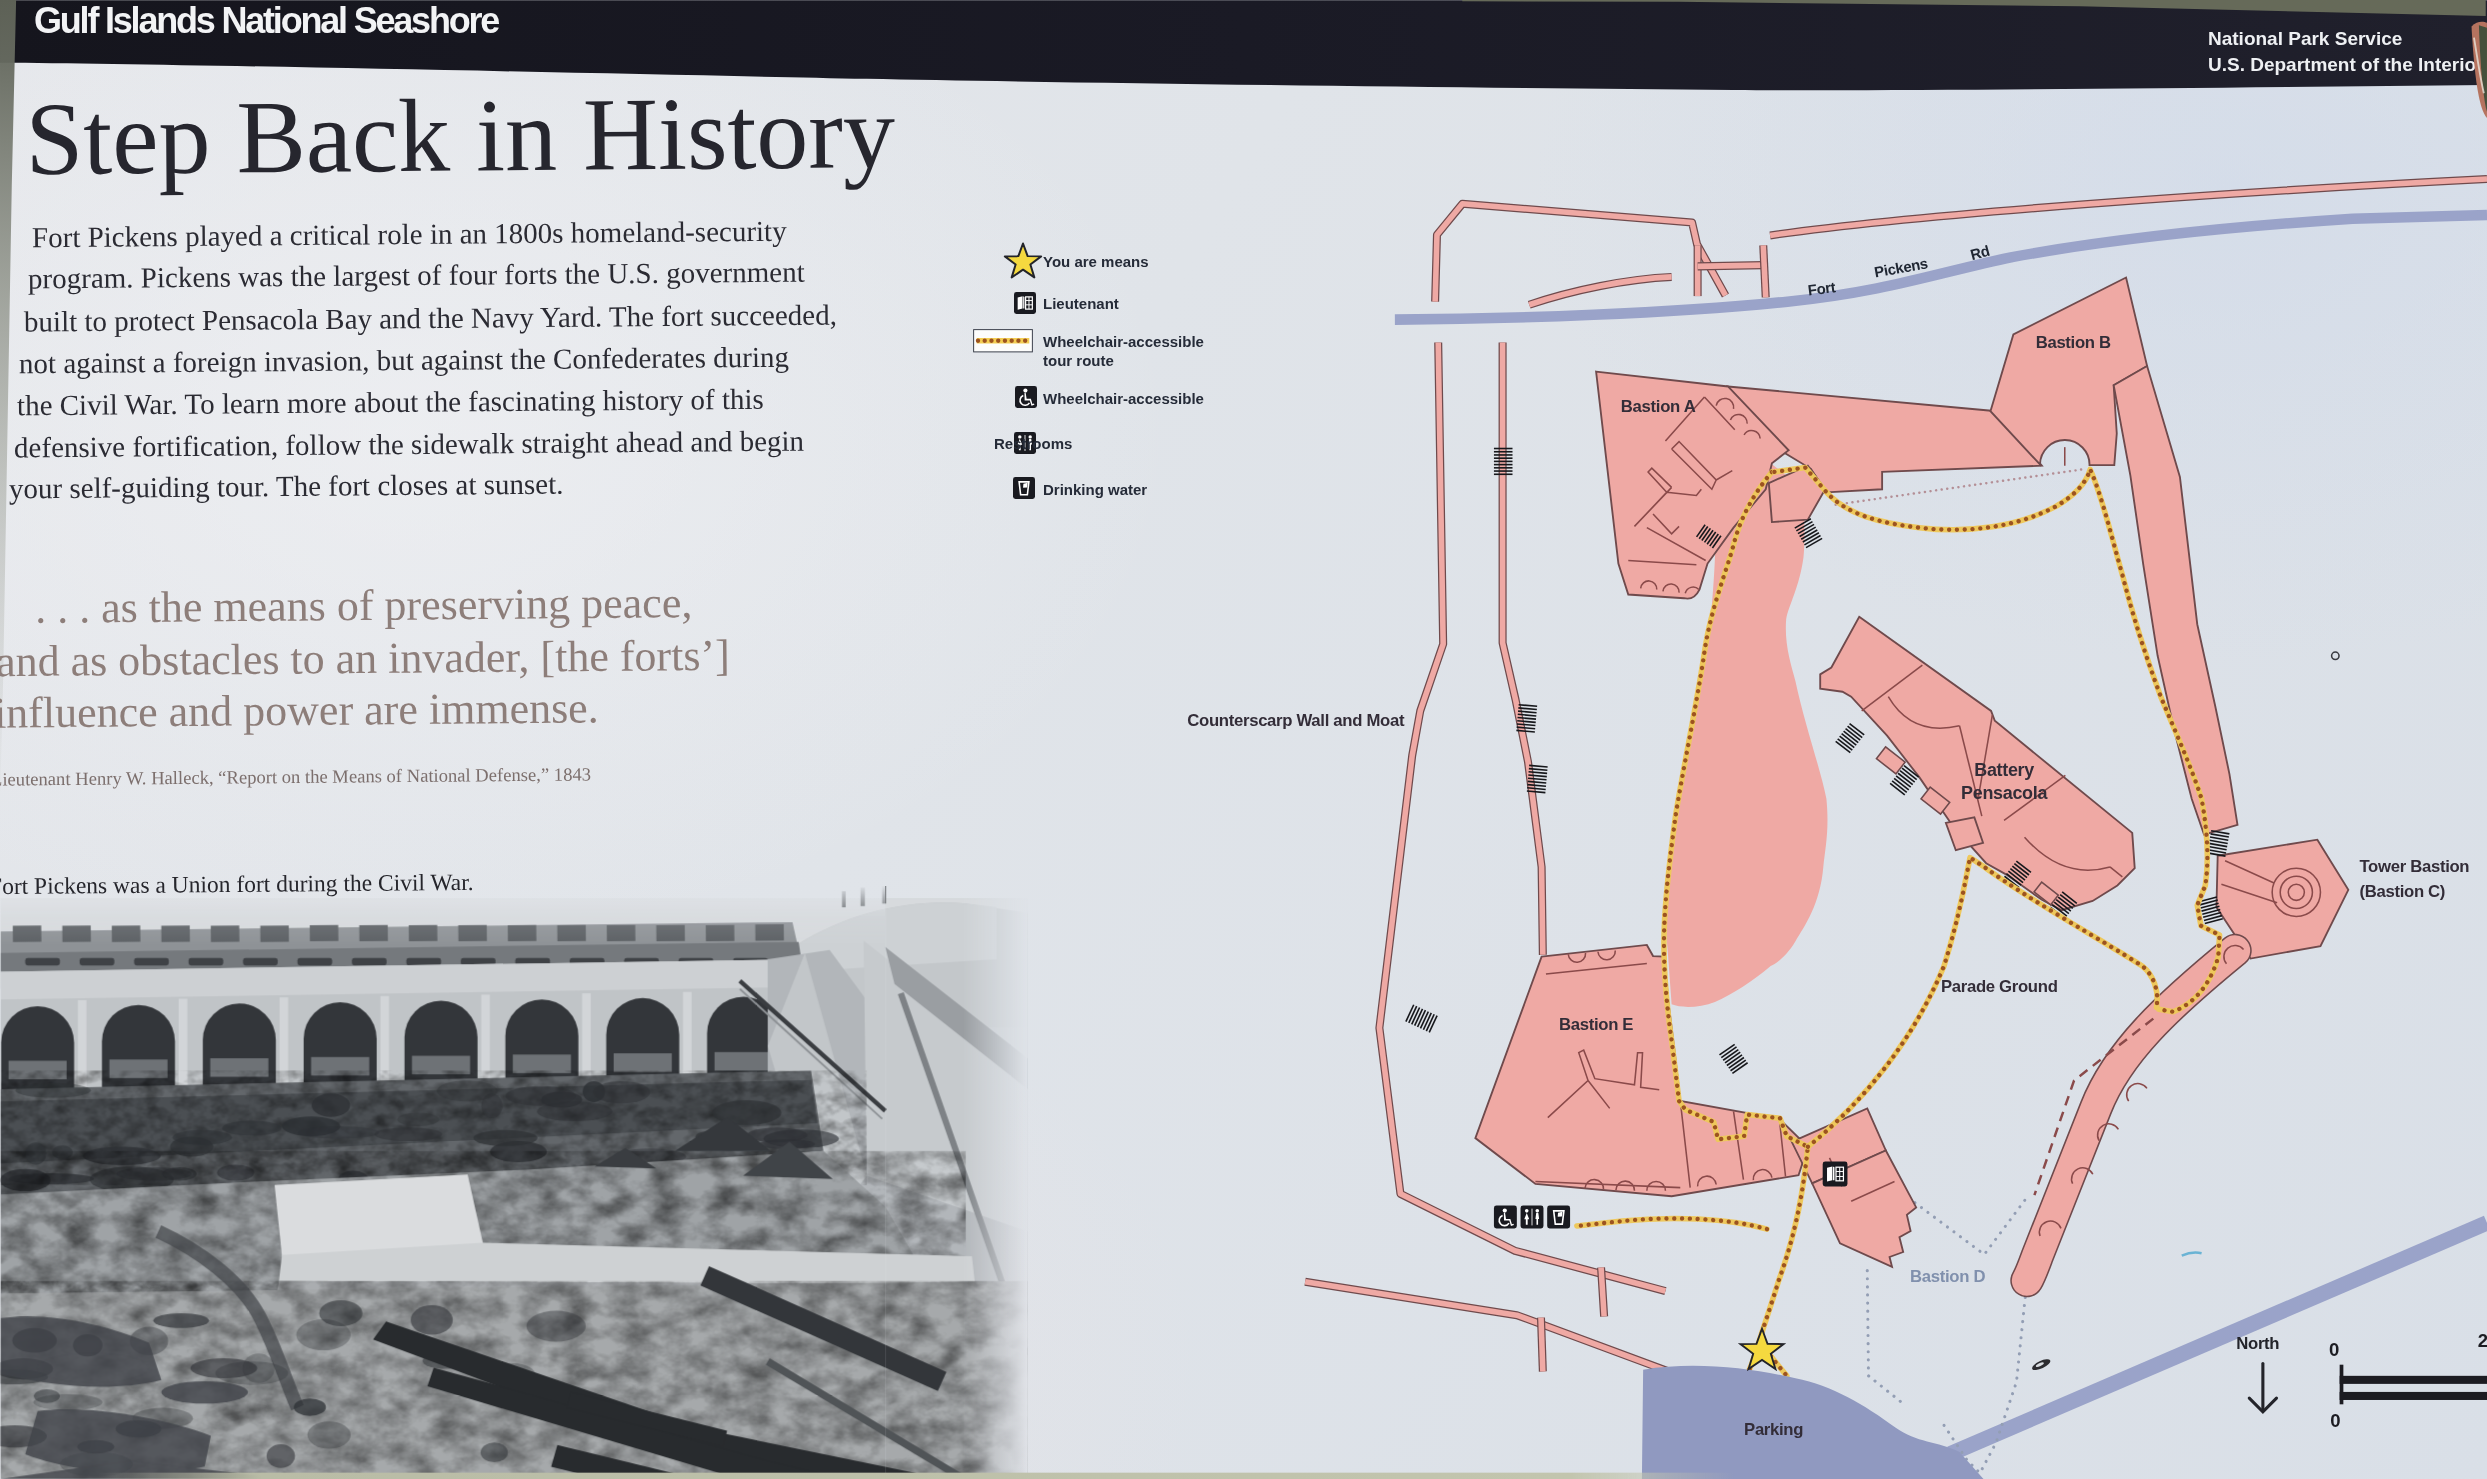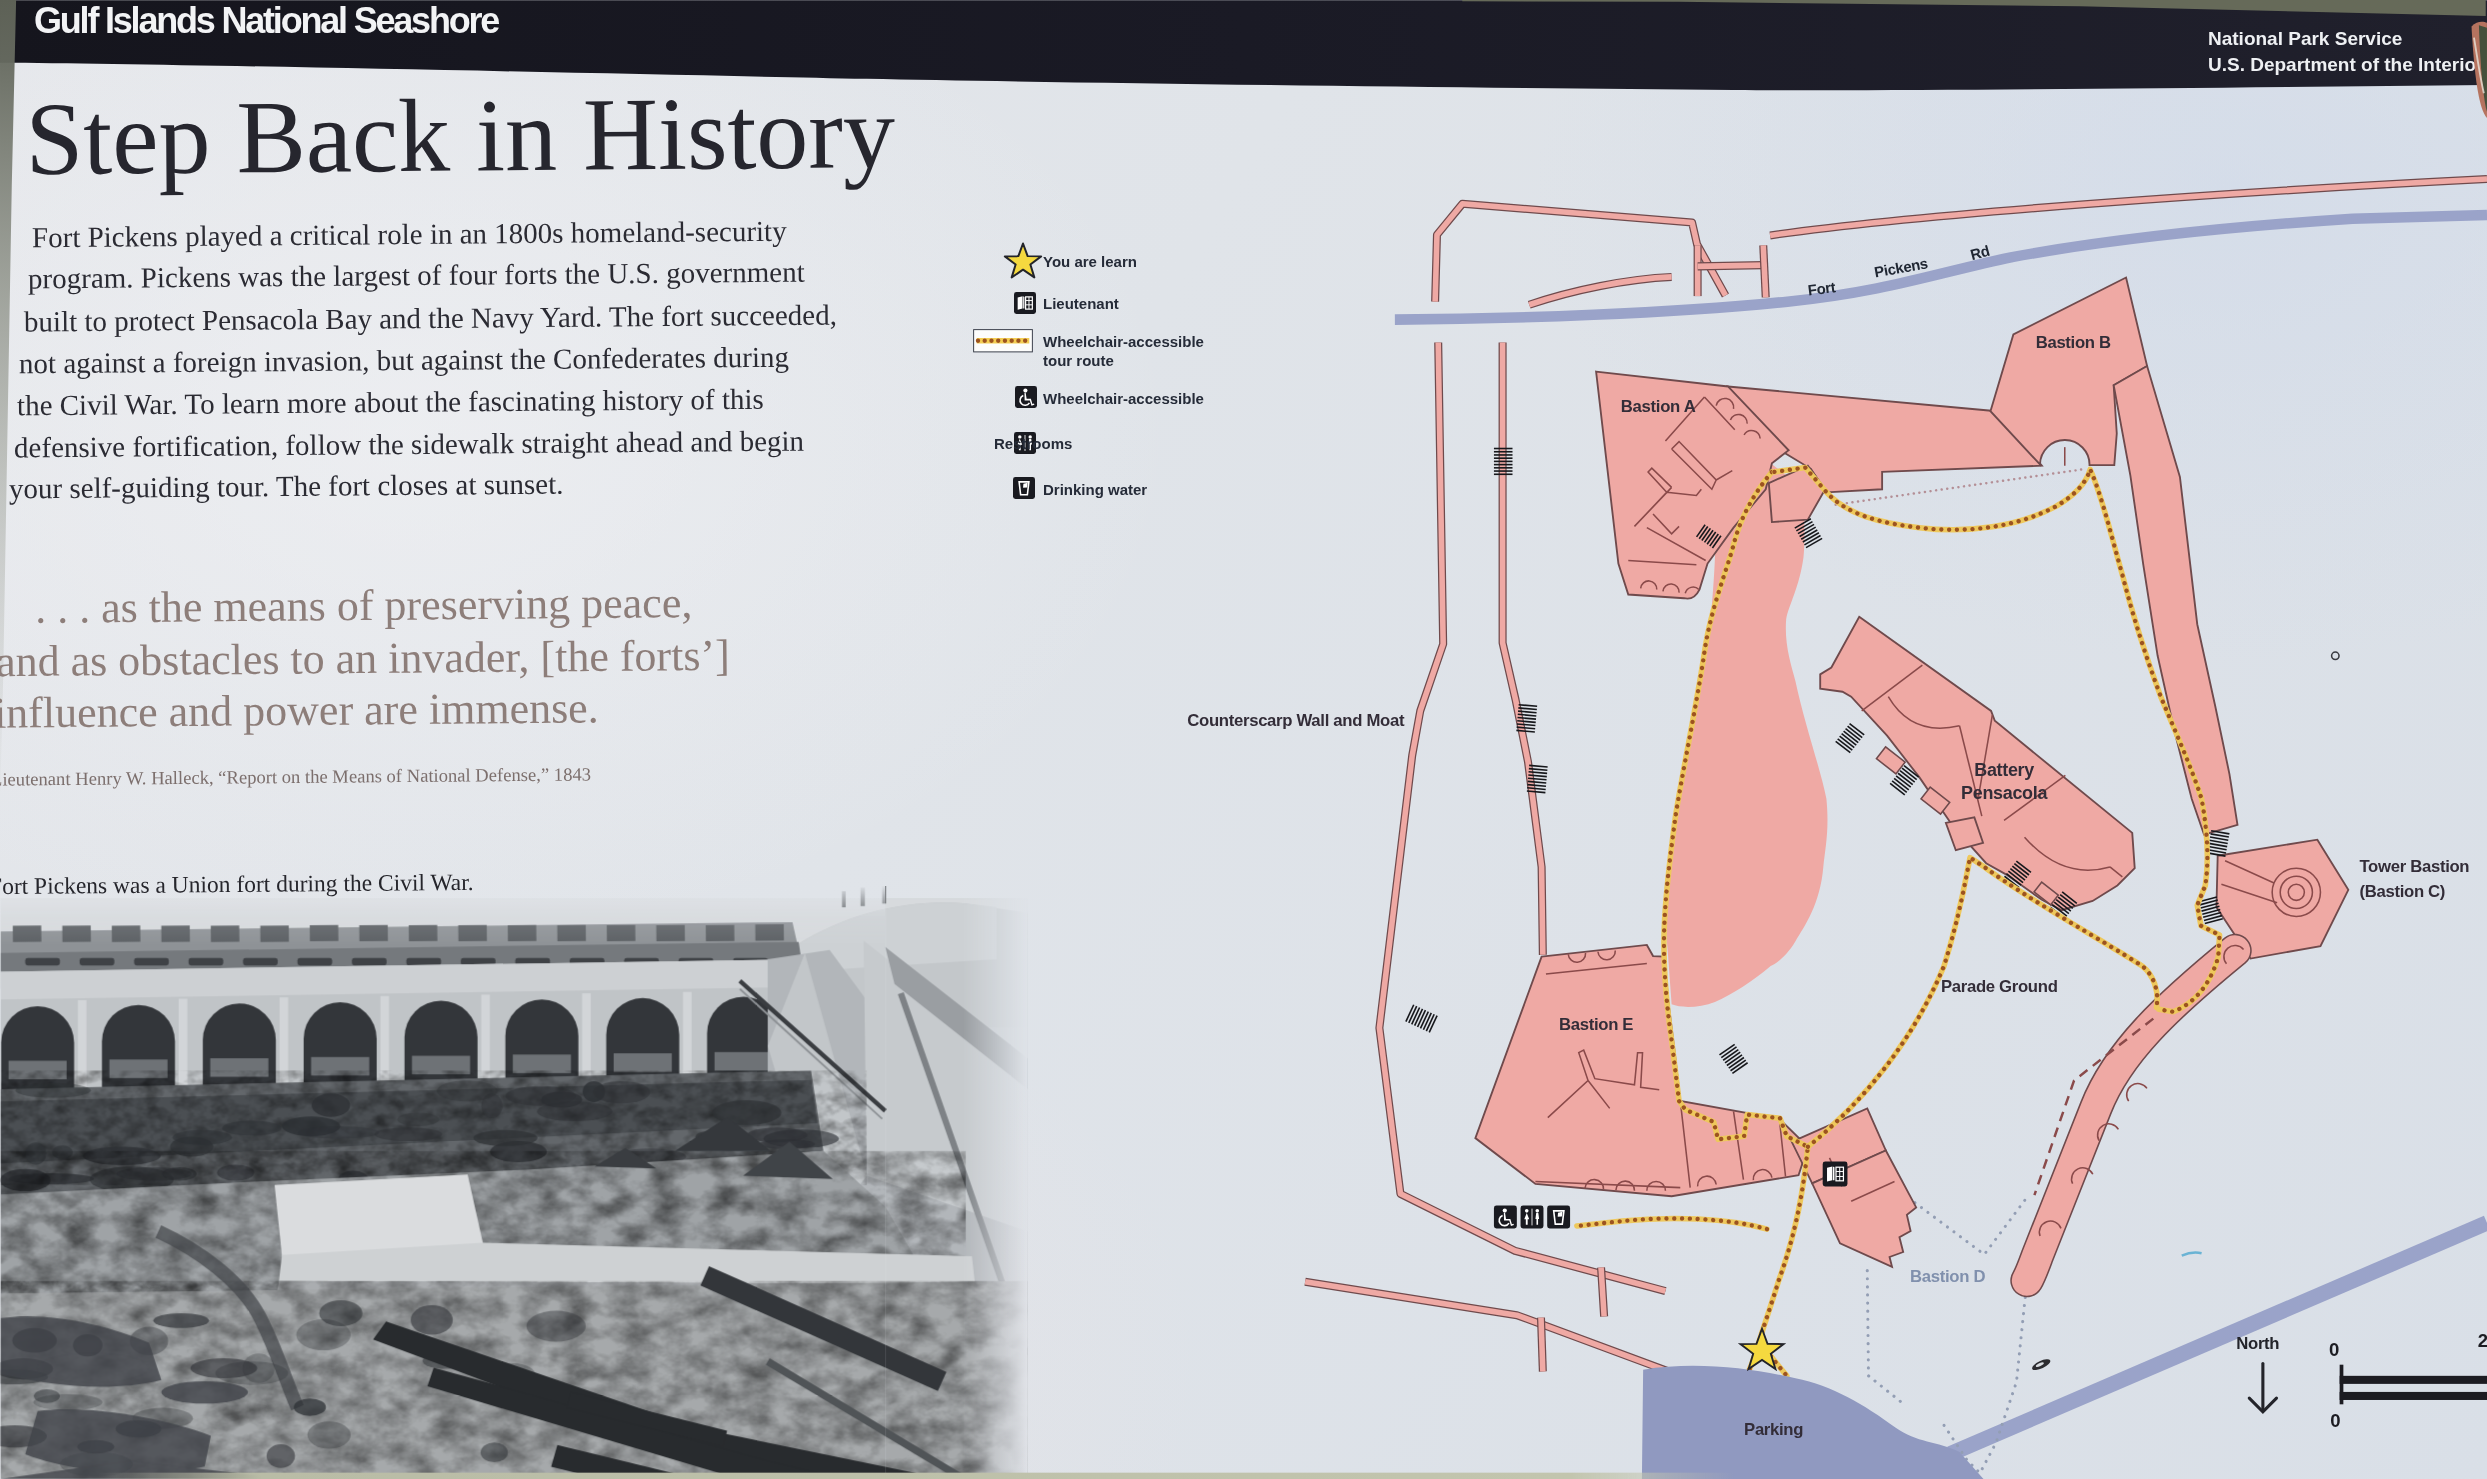--- a/index.html
+++ b/index.html
@@ -85,21 +85,21 @@
 
 <div class="abs ser" style="left:-8.7px;top:766px;font-size:18.6px;color:#7c6f6d;white-space:pre;transform:rotate(-.5deg);">Lieutenant Henry W. Halleck, “Report on the Means of National Defense,” 1843</div>
 
 <div class="abs ser" style="left:-11px;top:871px;font-size:23.5px;color:#26262c;white-space:pre;transform:rotate(-.5deg);">Fort Pickens was a Union fort during the Civil War.</div>
 
 <div class="abs" style="left:0;top:0;font-weight:bold;color:#252b38;font-size:15px;">
 
   <svg class="abs" style="left:1003px;top:241px" width="40" height="40" viewBox="0 0 64 64">
     <path d="M32,4 L39.4,24.2 L61,24.6 L43.8,37.6 L50.1,58.2 L32,45.9 L13.9,58.2 L20.2,37.6 L3,24.6 L24.6,24.2 Z" fill="#f5d93f" stroke="#23242a" stroke-width="3.2" stroke-linejoin="round"></path>
   </svg>
-  <div class="abs" style="left:1043px;top:253px;white-space:nowrap;">You are learn</div>
+  <div class="abs" style="left:1043px;top:253px;white-space:nowrap;">You are means</div>
 
   <svg class="abs" style="left:1014px;top:292px" width="22" height="22" viewBox="0 0 36 36">
     <rect x="0" y="0" width="36" height="36" rx="4" fill="#191a20"></rect>
     <path d="M6,9 L14,7 L14,27 L6,29 Z M15,7 L17,8 L17,27 L15,27 Z" fill="#fff"></path>
     <rect x="19" y="8" width="11" height="20" fill="none" stroke="#fff" stroke-width="2"></rect>
     <path d="M24.5,8 V28 M19,14 H30 M19,21 H30" stroke="#fff" stroke-width="1.6"></path>
   </svg>
   <div class="abs" style="left:1043px;top:295px;white-space:nowrap;">Lieutenant</div>
 
   <svg class="abs" style="left:973px;top:329px" width="60" height="23.5" viewBox="0 0 97 38">

